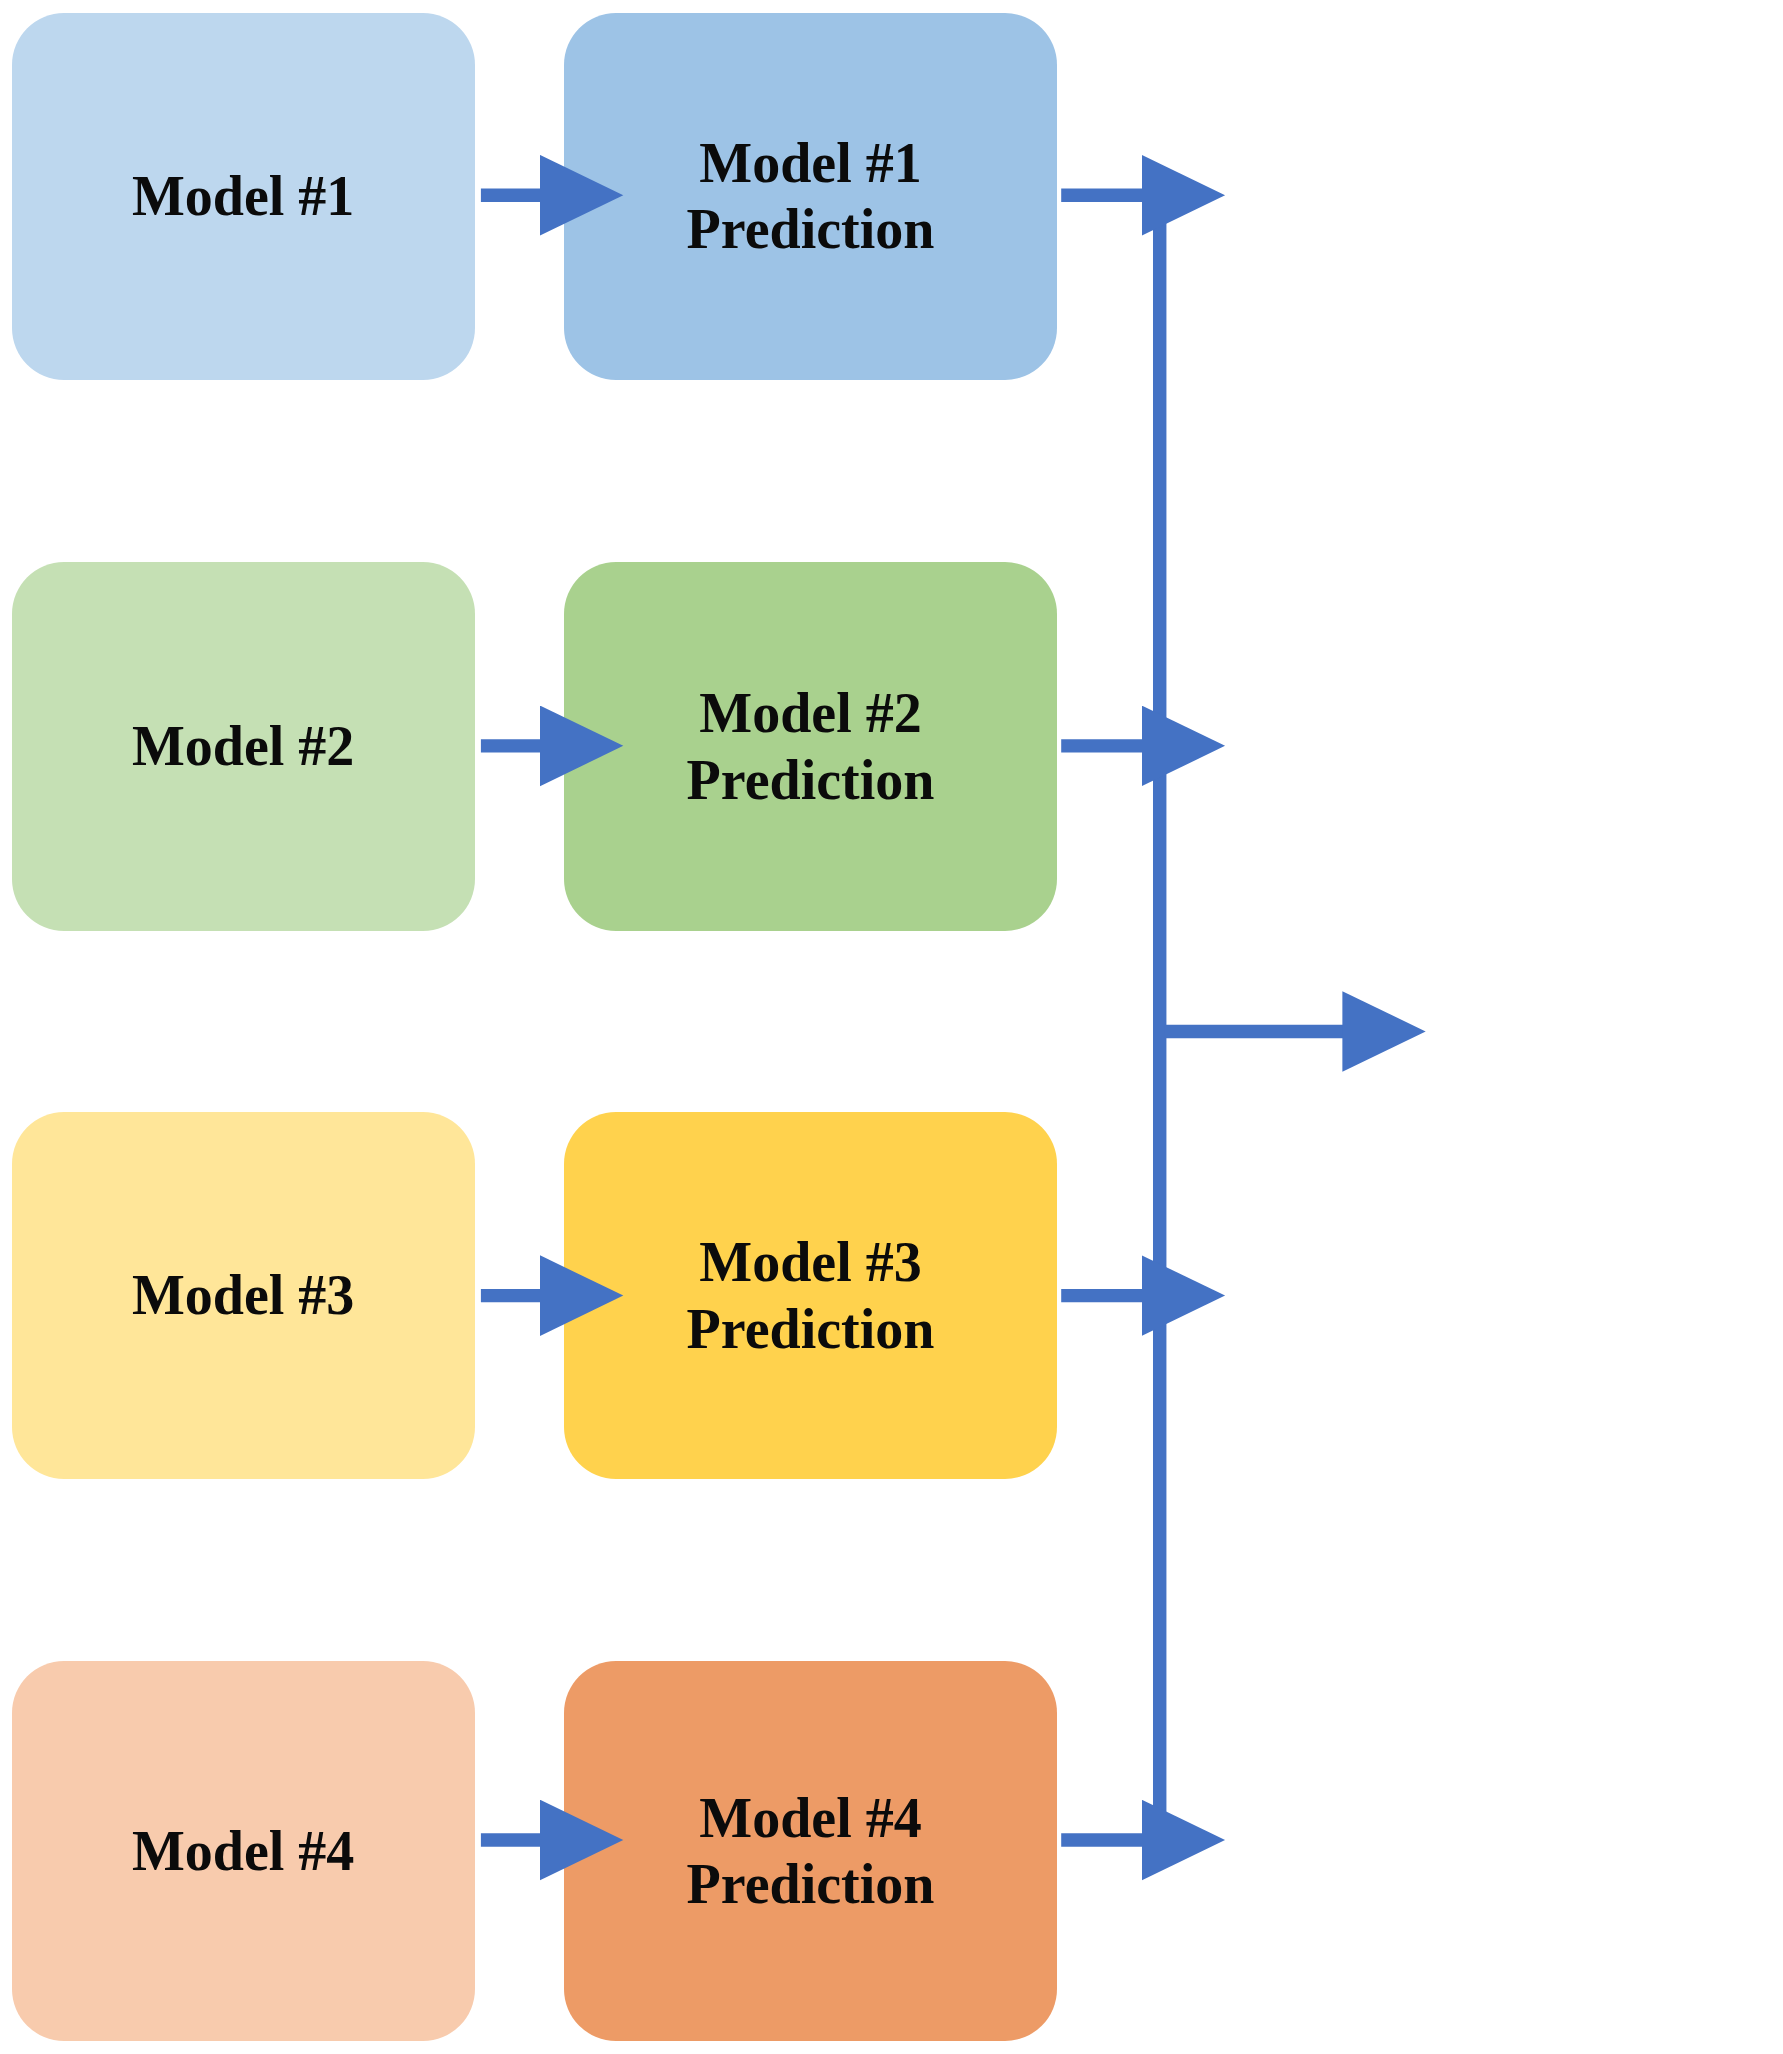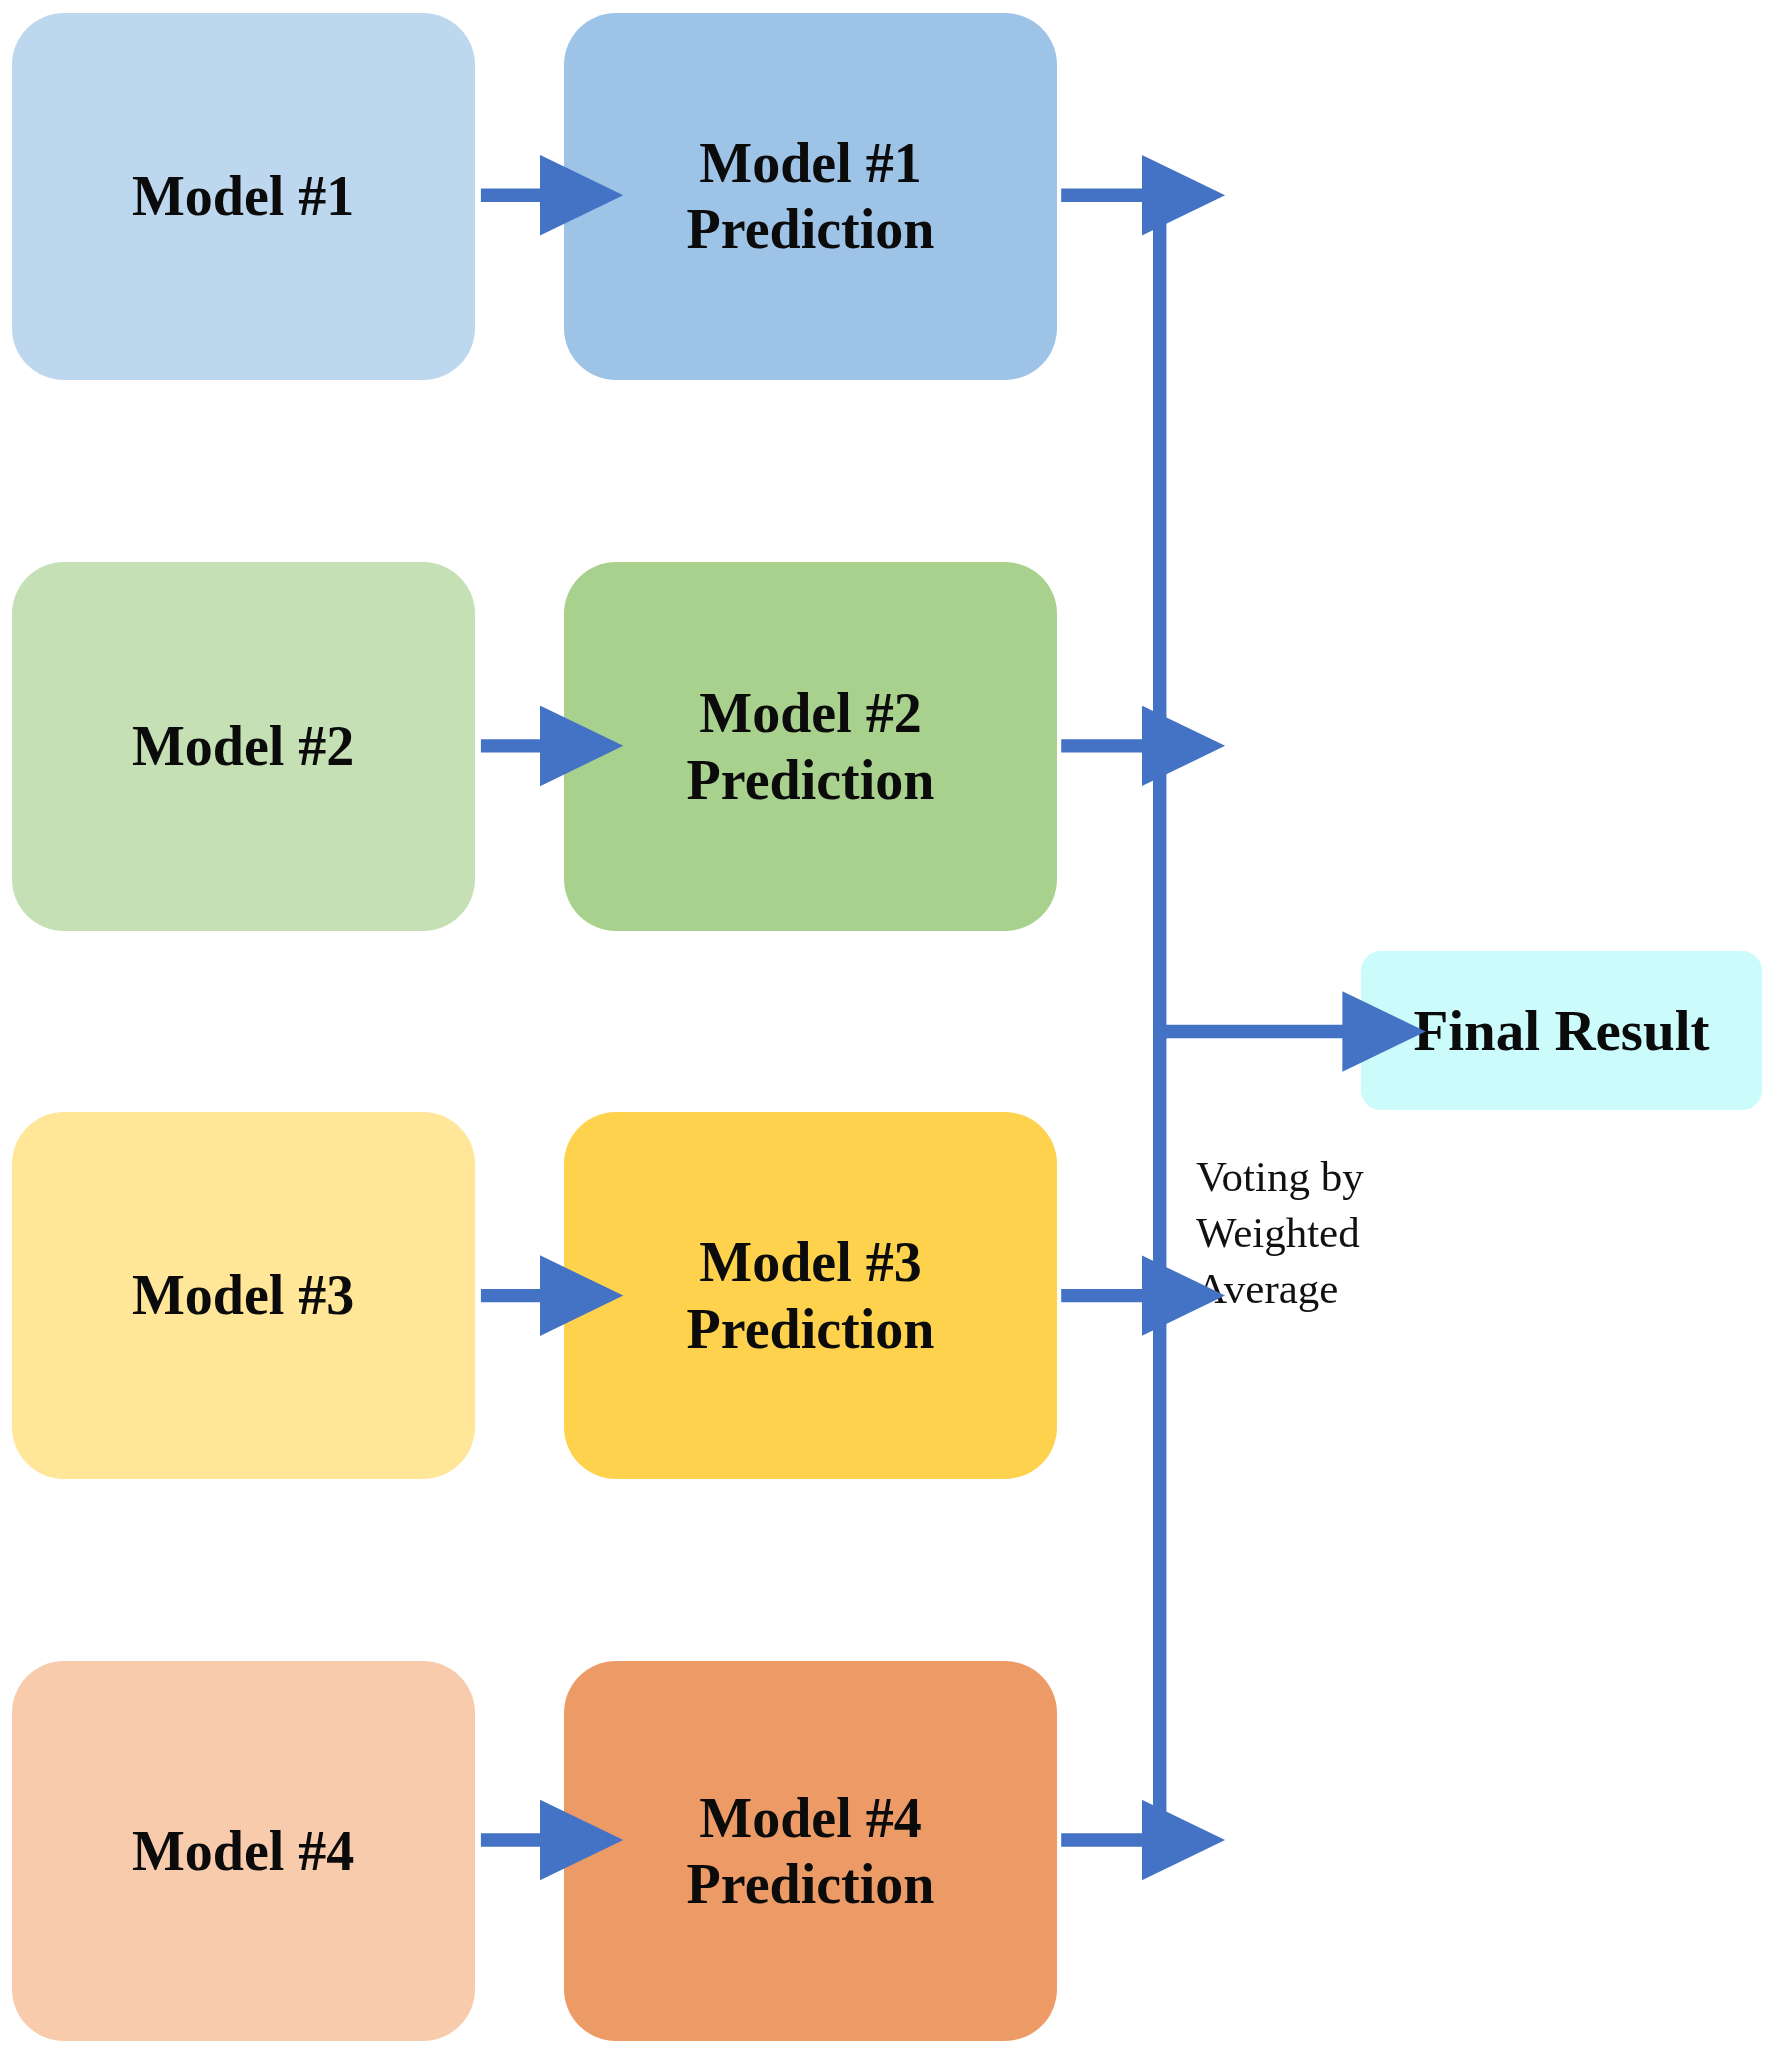--- a/index.html
+++ b/index.html
@@ -109,25 +109,21 @@
     <span>Model #3<br>Prediction</span>
   </div>
 
   <div class="box model-box r4" style="background: rgb(248, 203, 173);">
     <span>Model #4</span>
   </div>
   <div class="box pred-box r4" style="background: rgb(237, 155, 102);">
     <span>Model #4<br>Prediction</span>
   </div>
 
-  <div class="box final-box" style="background: rgb(204, 251, 251);">
-    <span>Final Result</span>
-  </div>
 
-  <div class="caption">Voting by<br>Weighted<br>Average</div>
 
   <svg id="wires" viewBox="0 0 1991 2294" preserveAspectRatio="none">
     <defs>
       <marker id="ah" markerWidth="7" markerHeight="7" refX="0.6" refY="3" orient="auto" markerUnits="strokeWidth">
         <path d="M0,0 L0,6 L6.2,3 z" class="mk" fill="#4472C4"></path>
       </marker>
     </defs>
 
     <line x1="537" y1="218" x2="612" y2="218" marker-end="url(#ah)" stroke="#4472C4" stroke-width="15" stroke-linecap="butt" fill="none"></line>
     <line x1="537" y1="833" x2="612" y2="833" marker-end="url(#ah)" stroke="#4472C4" stroke-width="15" stroke-linecap="butt" fill="none"></line>

